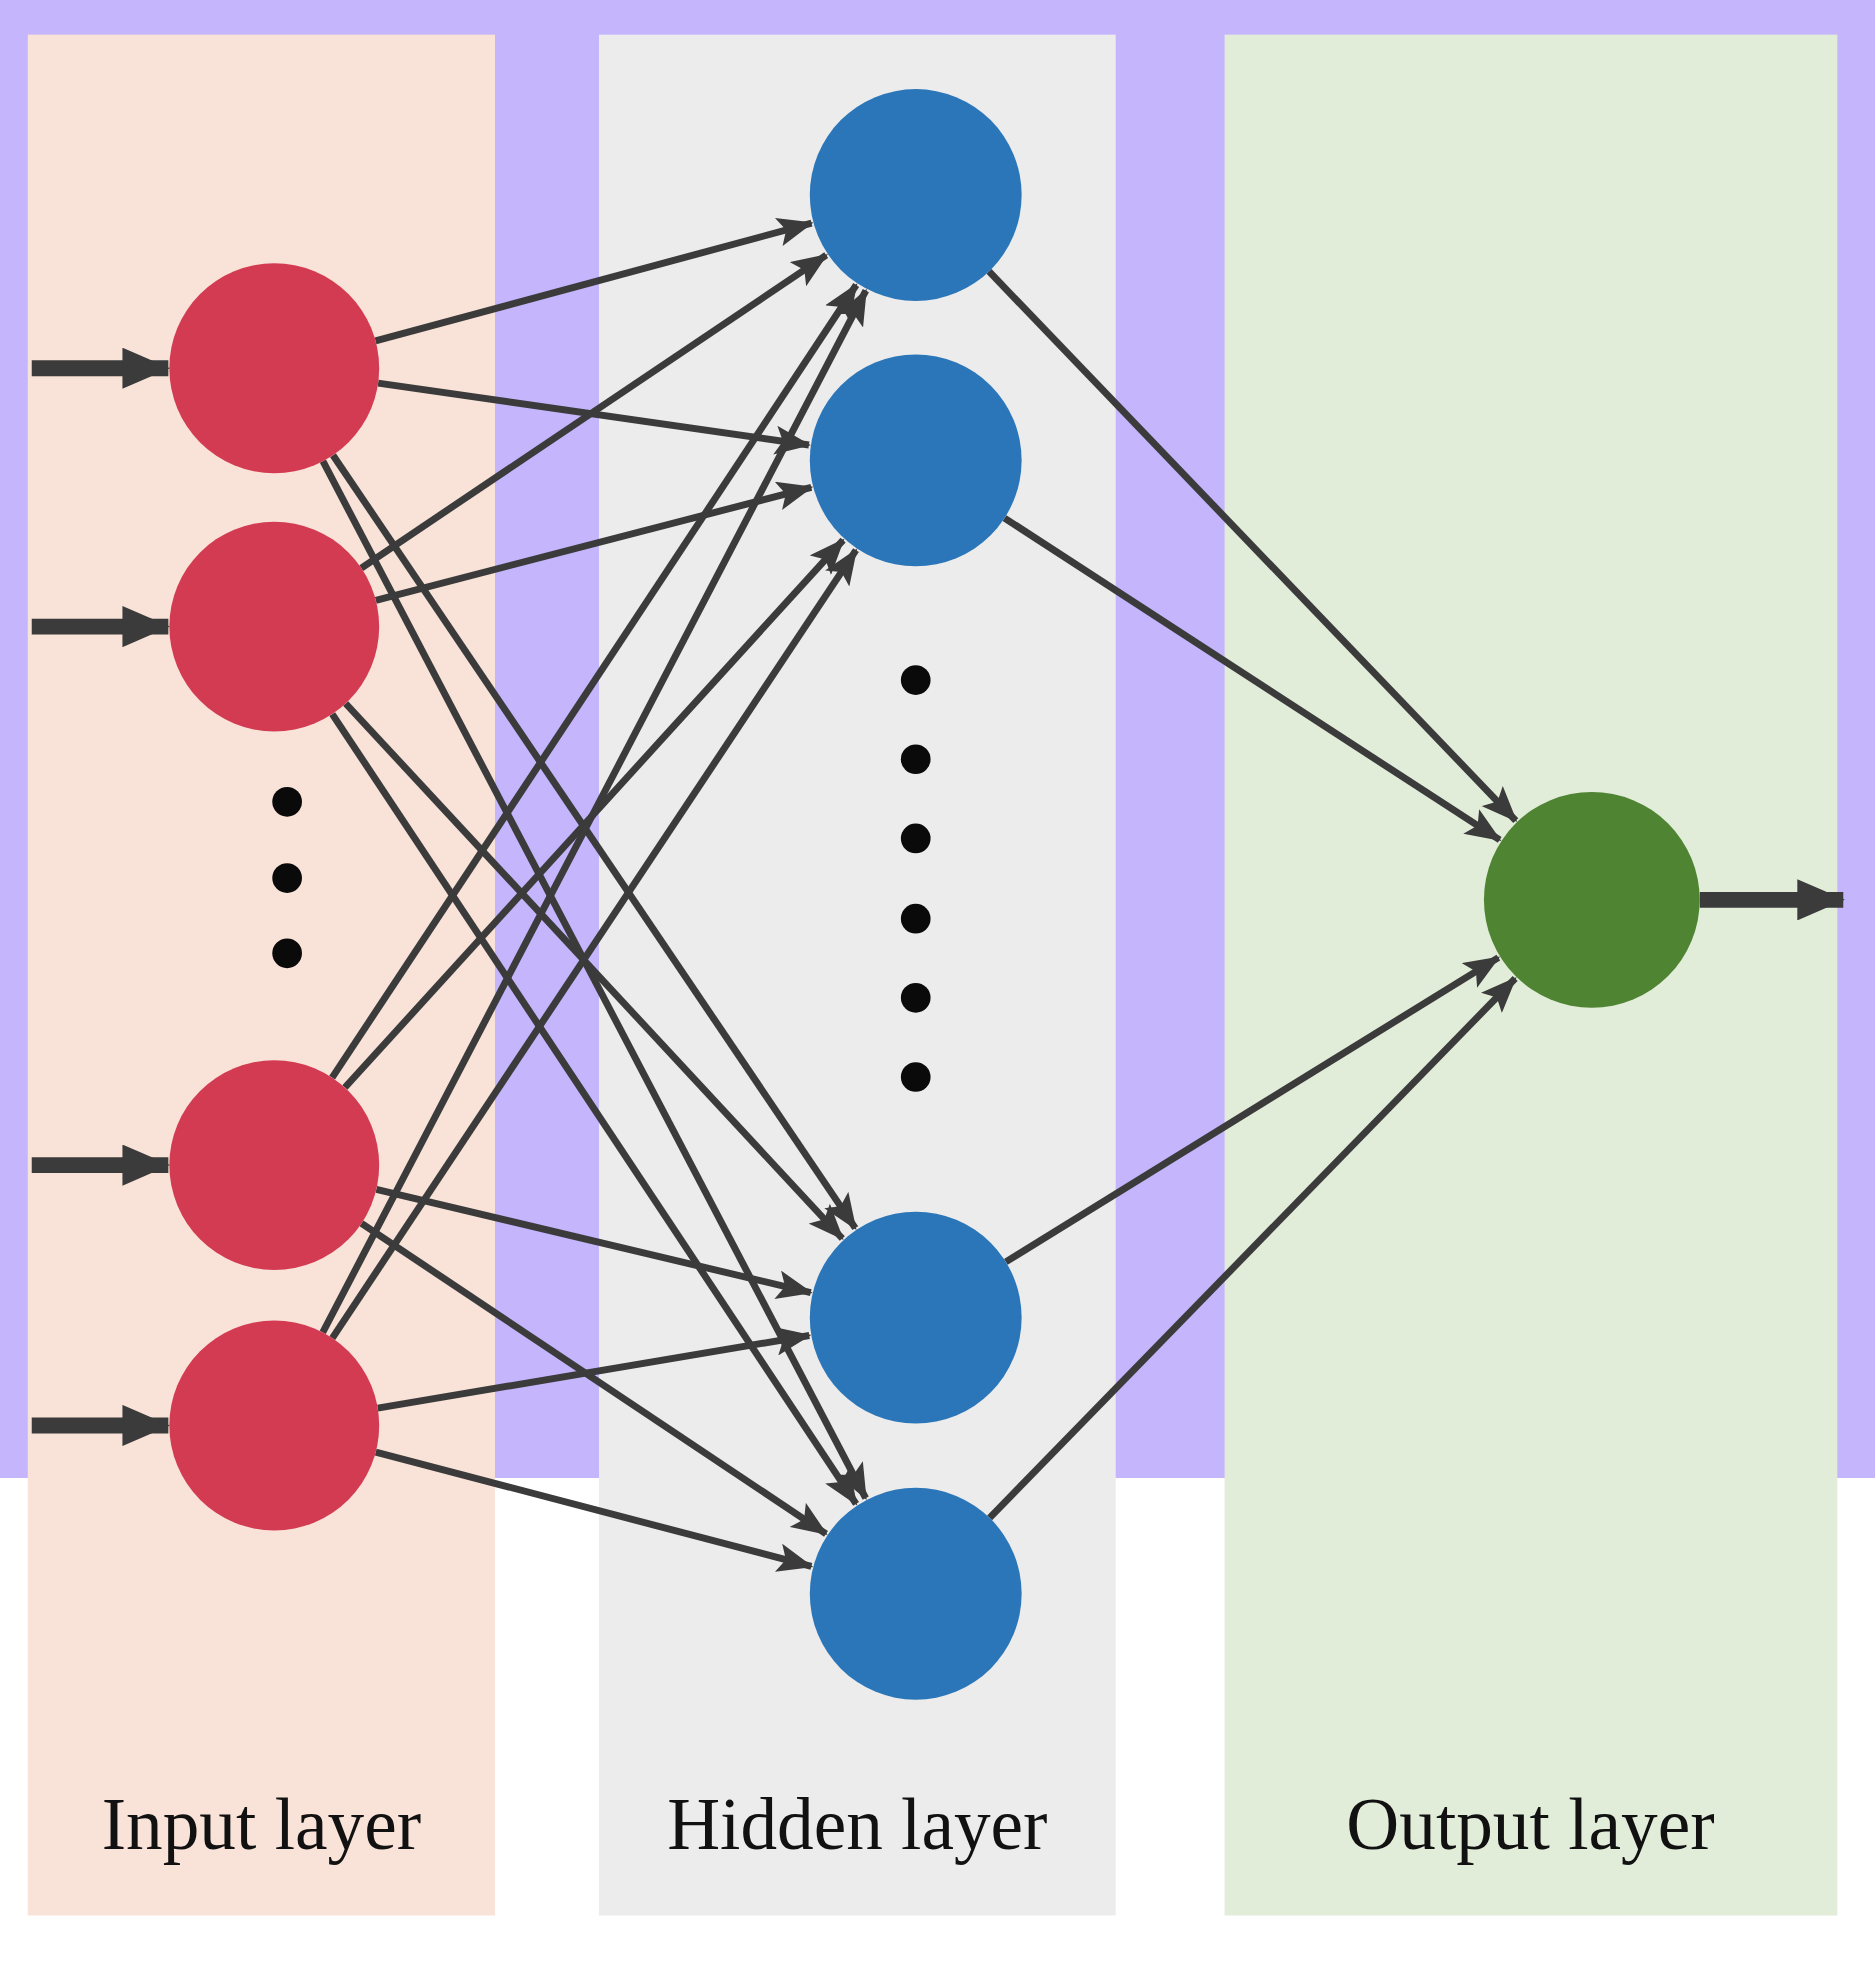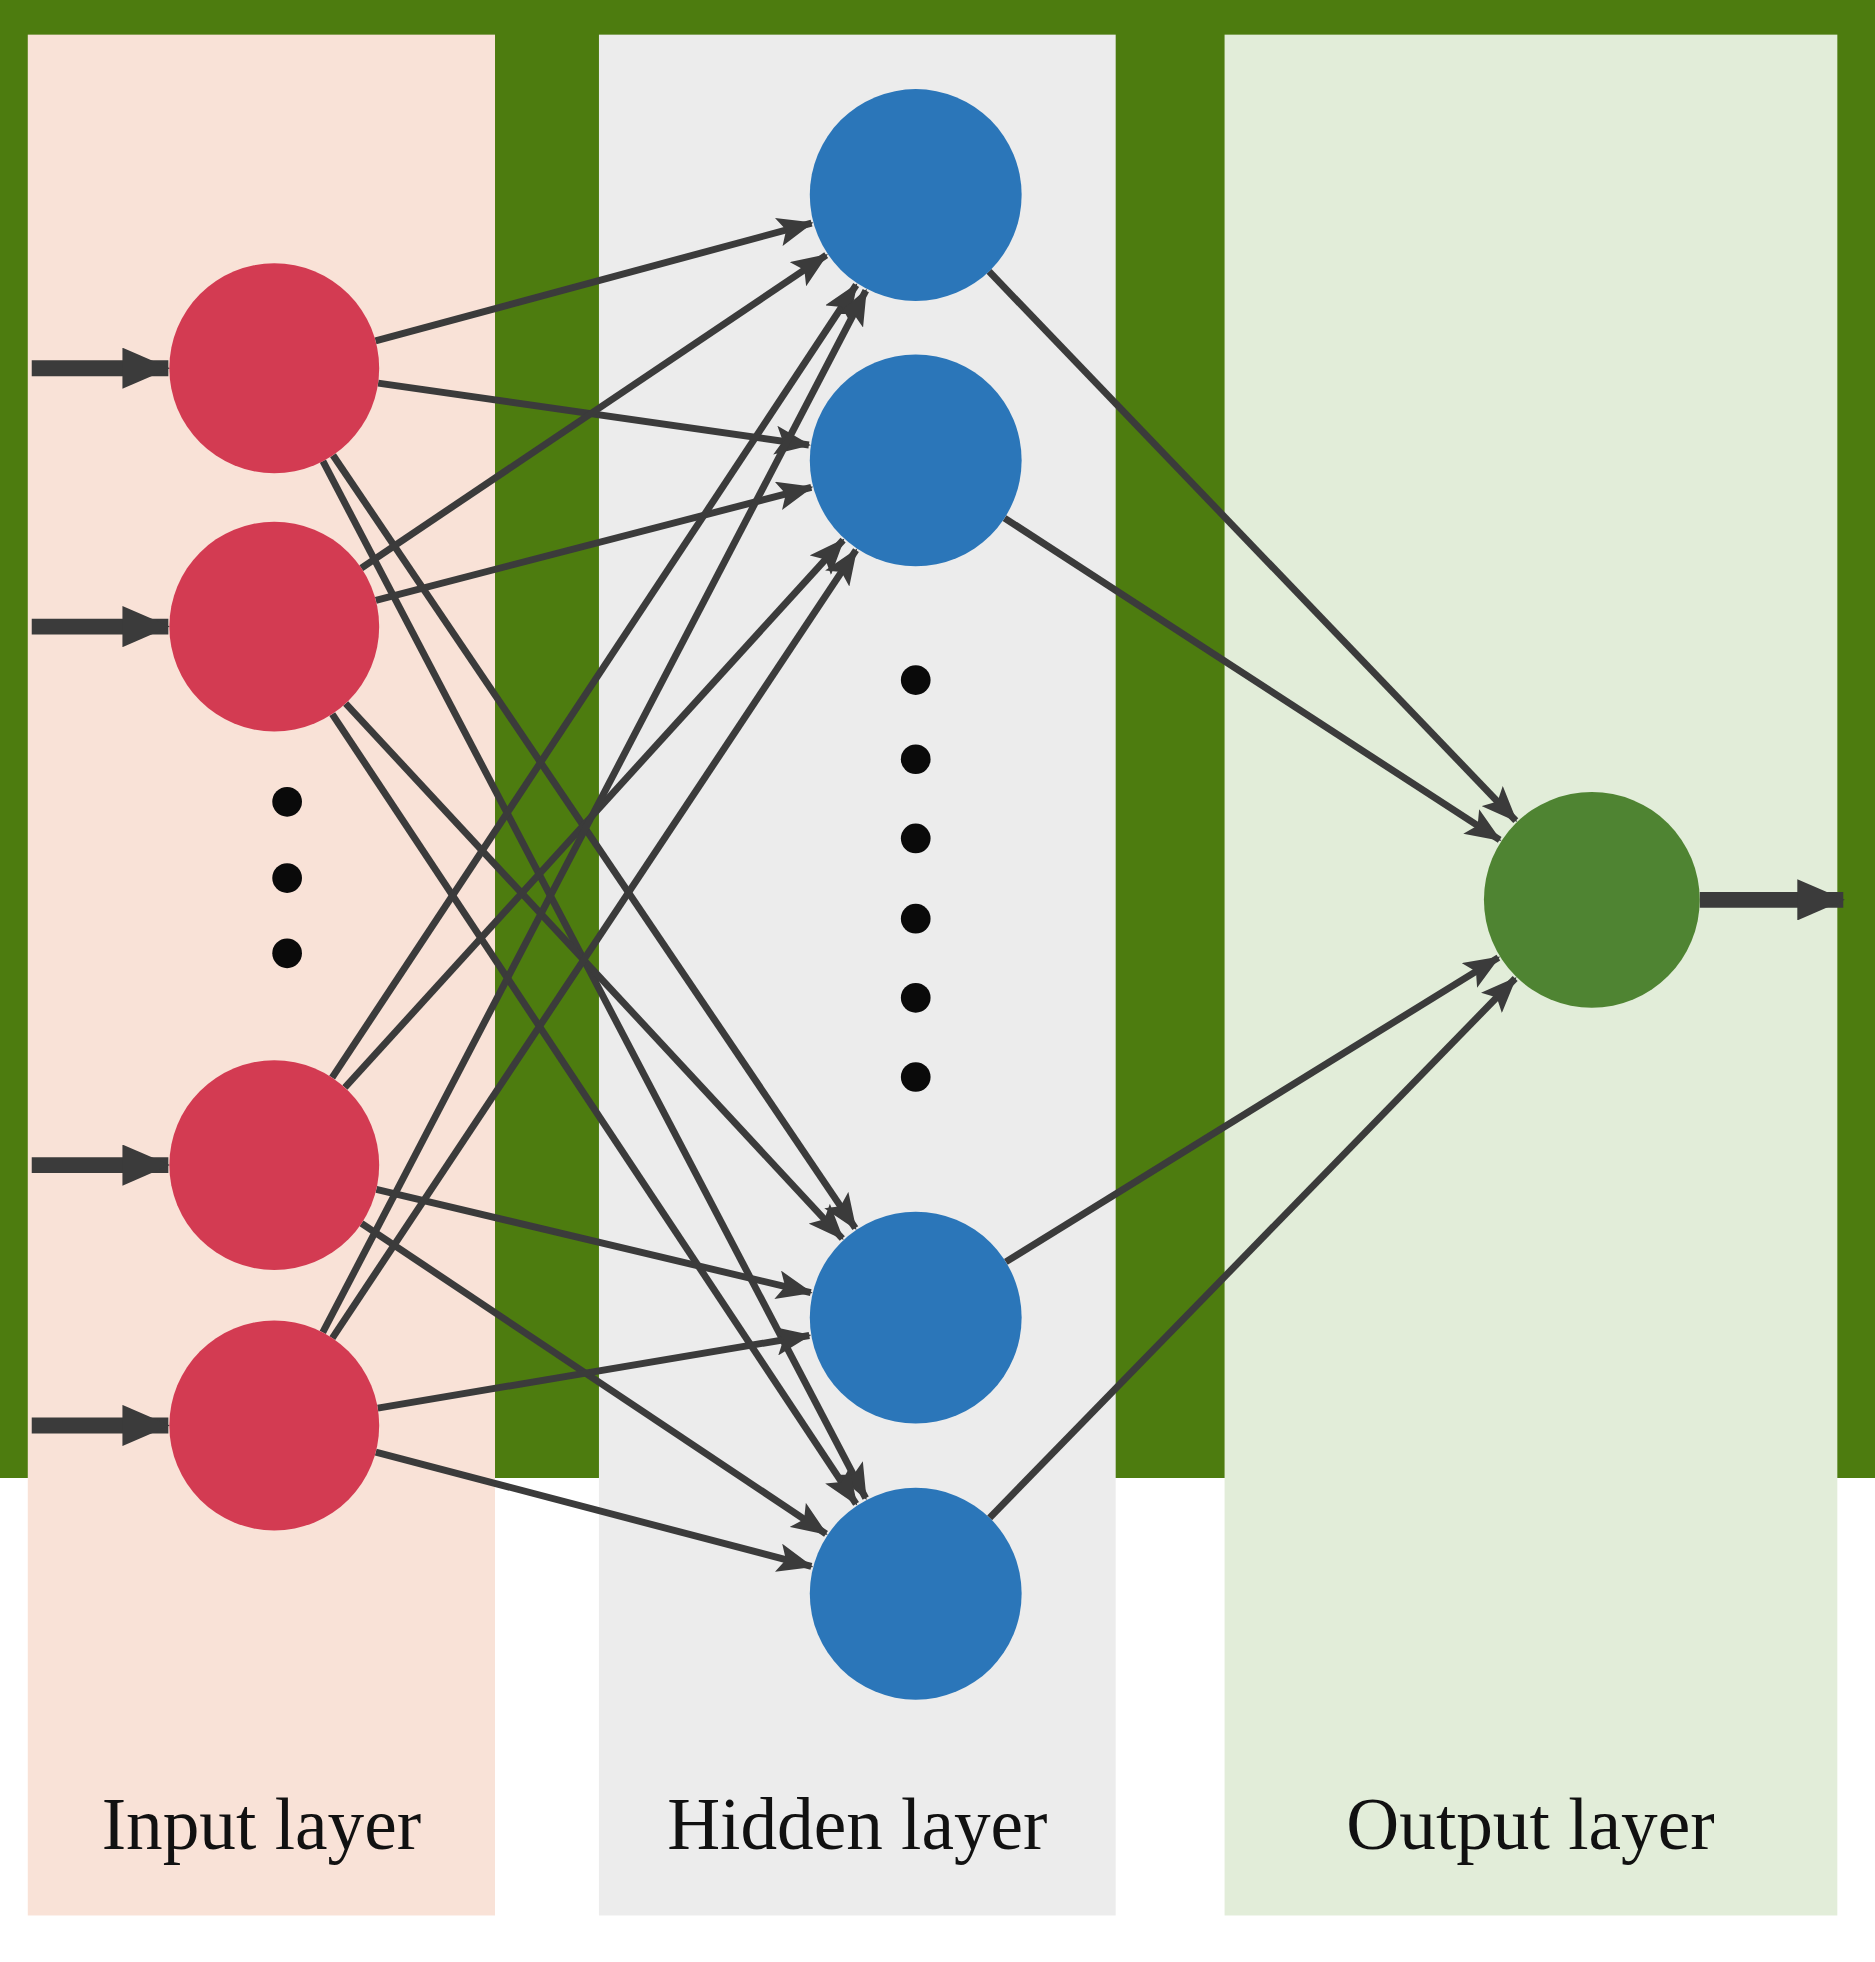--- a/index.html
+++ b/index.html
@@ -11,21 +11,21 @@
   body {
     width: 1875px;
     height: 1962px;
     font-family: "Liberation Serif", "DejaVu Serif", serif;
     overflow: hidden;
   }
   #diagram-root {
     position: relative;
     width: 1875px;
     height: 1478px;
-    background: #4d7c0f;
+    background: #c4b5fd;
   }
   svg#nn-svg {
     display: block;
     width: 1875px;
     height: 1962px;
   }
   .layer-label {
     font-family: "Liberation Serif", "DejaVu Serif", serif;
     font-size: 74px;
     fill: #111111;

